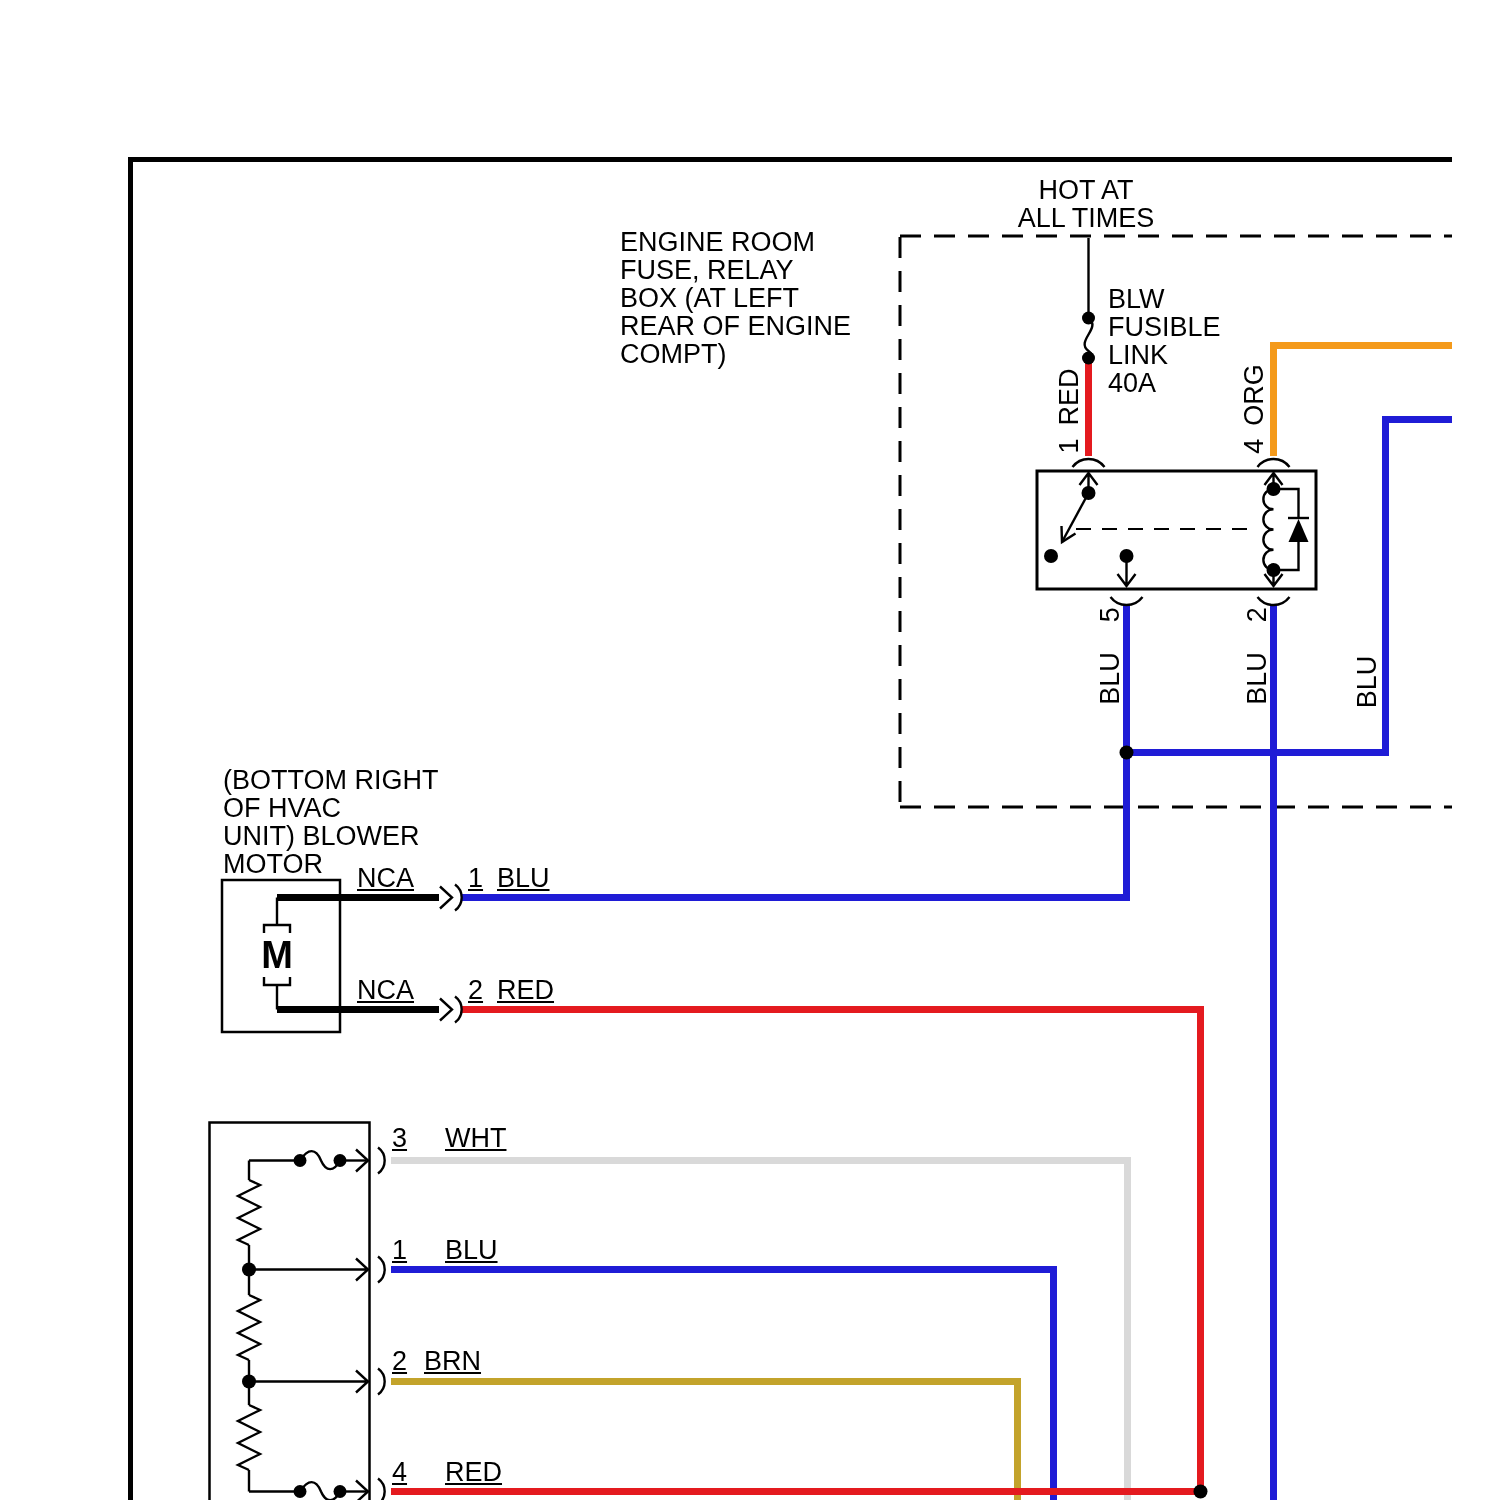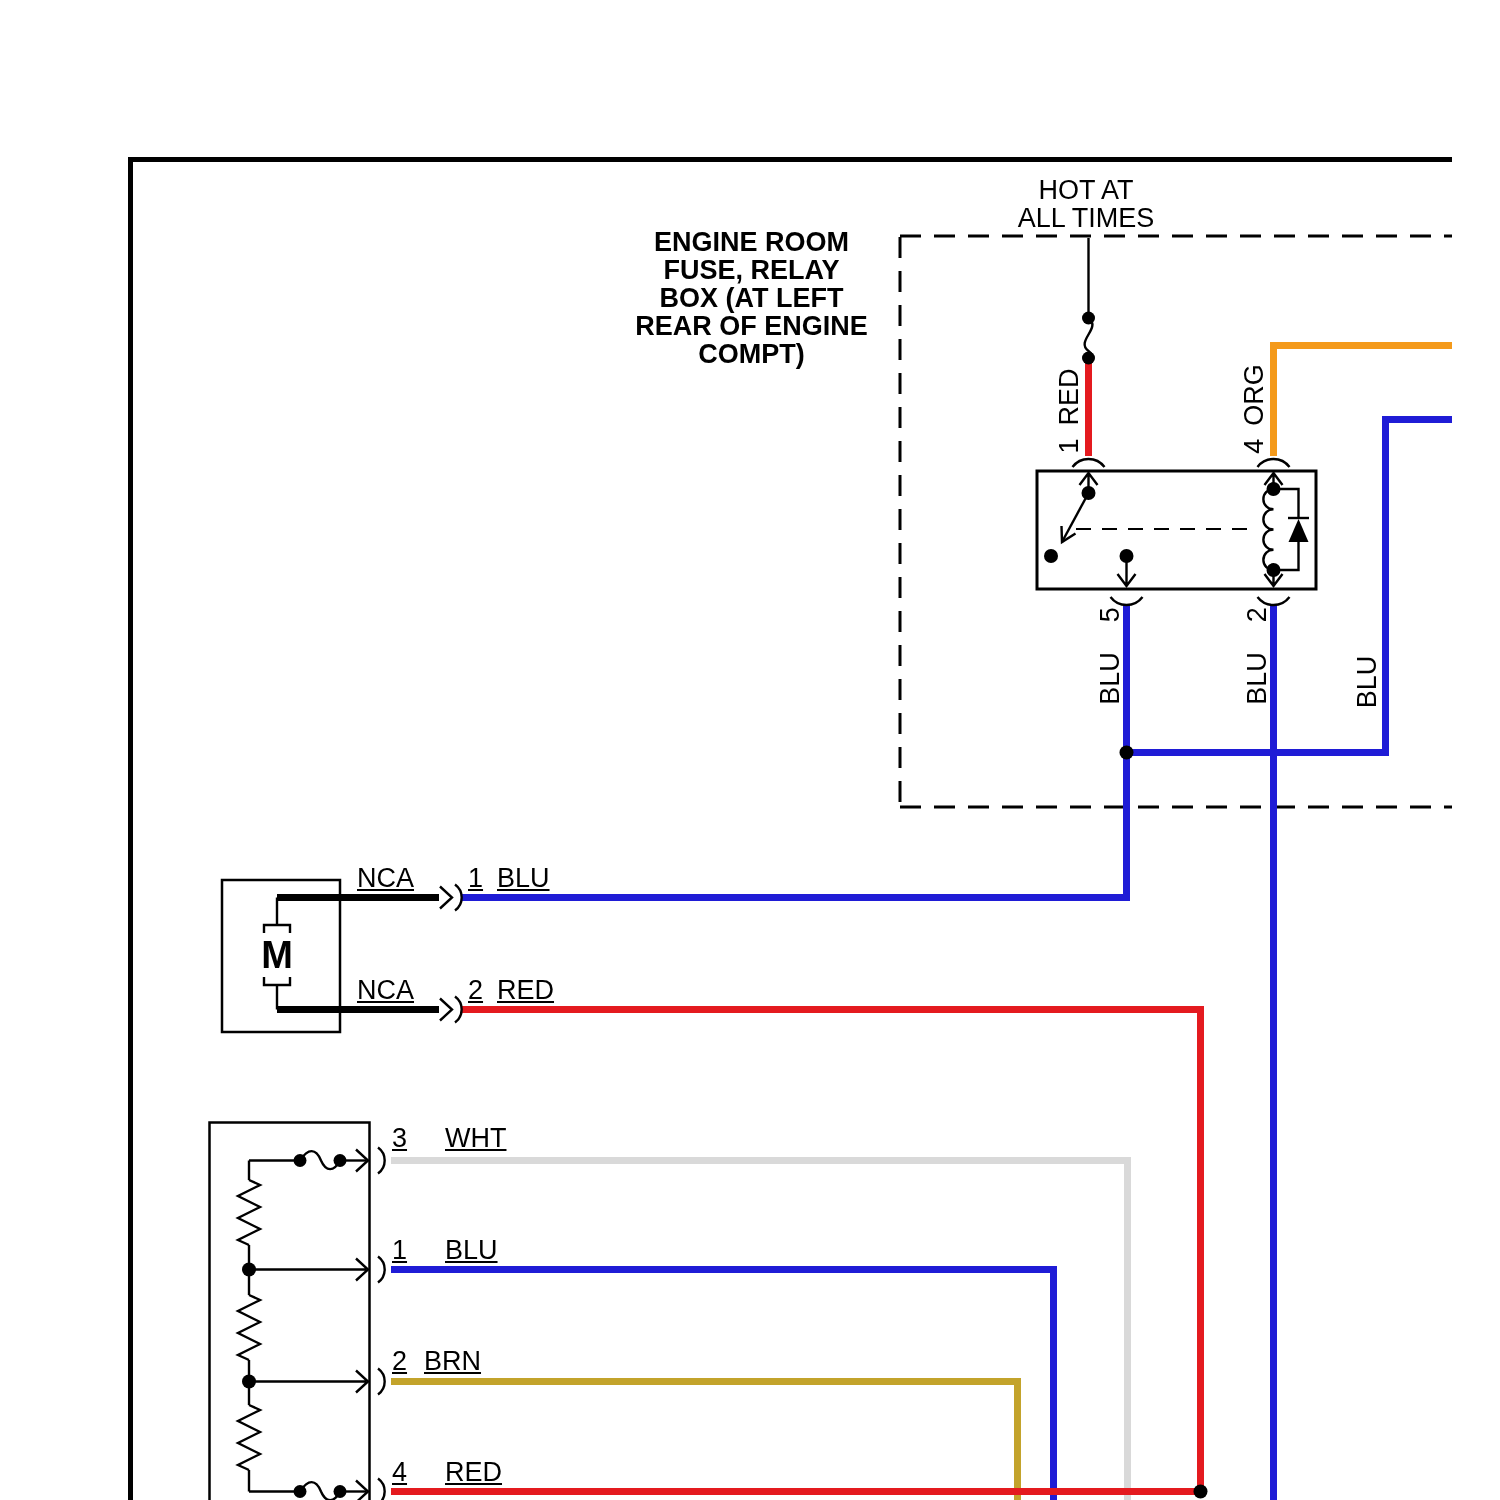--- a/index.html
+++ b/index.html
@@ -1,20 +1,20 @@
 <!DOCTYPE html>
 <html style="--c-red: #e41a1f; --c-blue: #1f1cd6; --c-orange: #f49a1b; --c-brown: #c3a32b; --c-wht: #d9d9d9; --c-line: #000000;"><head>
 <meta charset="utf-8">
 <style>
   html,body{margin:0;padding:0;background:#fff;}
   #page{position:relative;width:1452px;height:1500px;background:#ffffff;overflow:hidden;
         font-family:"Liberation Sans",sans-serif;color:#000;}
   .lbl{position:absolute;font-size:27px;line-height:28px;white-space:pre-line;color:#000;}
   .one{white-space:nowrap;text-decoration:underline;}
-  .rt{text-align:center;font-weight:bold;}
+  .rt{text-align:left;}
   .ctr{transform:translateX(-50%);text-align:center;}
   .vlbl{position:absolute;font-size:27px;white-space:nowrap;
         transform:translate(-50%,-50%) rotate(-90deg);}
   .wire{position:absolute;}
   .bw{position:absolute;background:#000;}
   svg{position:absolute;left:0;top:0;}
   .k{stroke:var(--c-line);fill:none;}
   .kf{fill:var(--c-line);stroke:none;}
   .w2{stroke-width:2.4px;}
   .w3{stroke-width:3px;}
@@ -184,20 +184,28 @@
     </g>
   </svg>
 
   <div class="lbl ctr" style="left:1086px;top:176px">HOT AT
 ALL TIMES</div>
   <div class="lbl rt" style="left:620px;top:228px;width:263px">ENGINE ROOM
 FUSE, RELAY
 BOX (AT LEFT
 REAR OF ENGINE
 COMPT)</div>
+  <div class="lbl" style="left:1108px;top:285px">BLW
+FUSIBLE
+LINK
+40A</div>
+  <div class="lbl" style="left:223px;top:766px">(BOTTOM RIGHT
+OF HVAC
+UNIT) BLOWER
+MOTOR</div>
   <div id="motor-m">M</div>
 
   <div class="vlbl" style="left:1069px;top:411px">
     <span>1</span><span style="margin-left:13px">RED</span>
   </div>
   <div class="vlbl" style="left:1254px;top:409px">
     <span>4</span><span style="margin-left:13px">ORG</span>
   </div>
   <div class="vlbl" style="left:1110px;top:656px">
     <span>BLU</span><span style="margin-left:30px">5</span>

